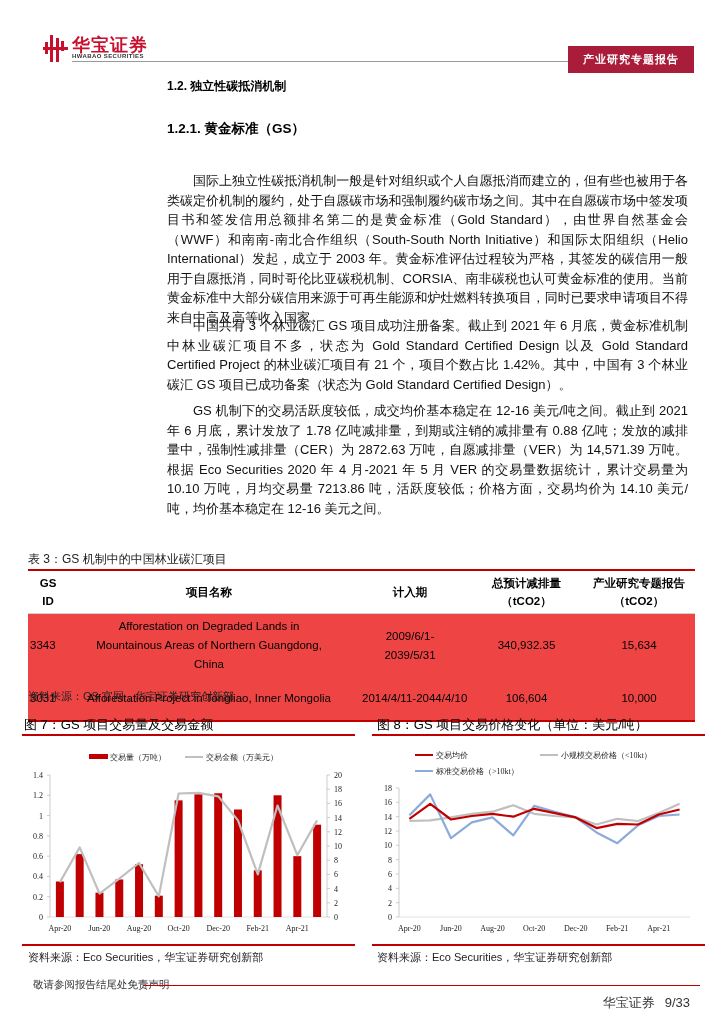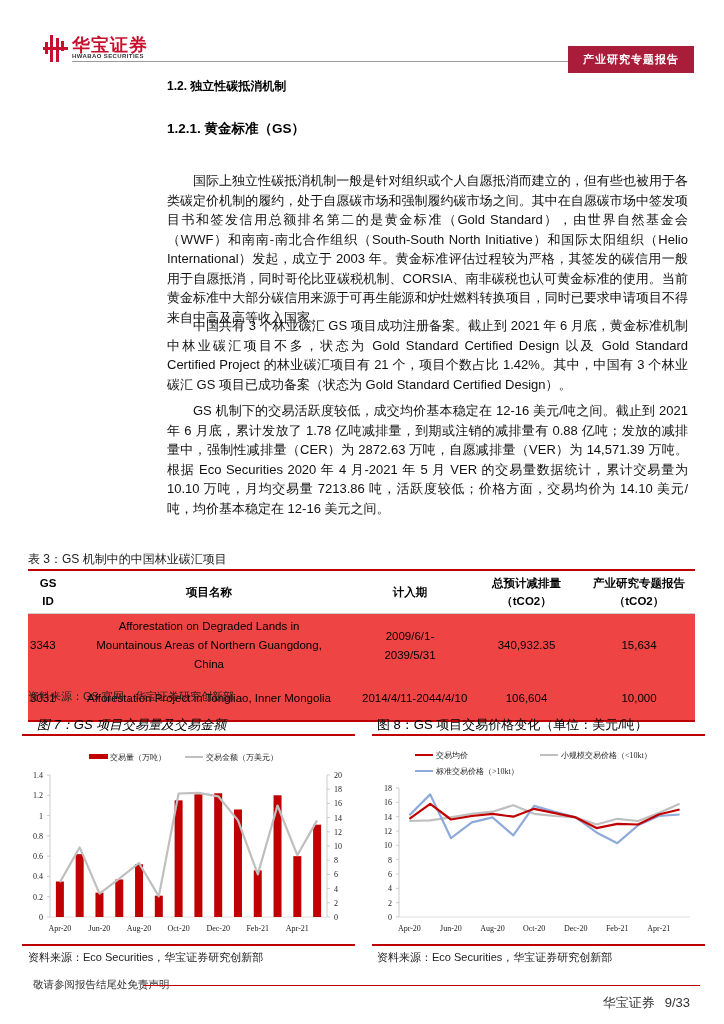--- a/index.html
+++ b/index.html
@@ -114,21 +114,21 @@
       <td class="left">3031</td>
       <td style="white-space:nowrap;">Afforestation Project in Tongliao, Inner Mongolia</td>
       <td style="white-space:nowrap;">2014/4/11-2044/4/10</td>
       <td>106,604</td>
       <td>10,000</td>
     </tr>
   </tbody>
 </table>
 <div class="abs src" style="left:28px;top:689px;">资料来源：GS 官网，华宝证券研究创新部</div>
 
-<div class="abs fig-caption" style="left:37px;font-style:italic;">图 7：GS 项目交易量及交易金额</div>
+<div class="abs fig-caption" style="left:24px;">图 7：GS 项目交易量及交易金额</div>
 <div class="abs fig-caption" style="left:377px;">图 8：GS 项目交易价格变化（单位：美元/吨）</div>
 <div class="abs red-rule" style="left:22px;top:734px;width:333px;"></div>
 <div class="abs red-rule" style="left:372px;top:734px;width:333px;"></div>
 
 <svg class="abs chart-svg" id="chart-7" style="left:22px;" viewBox="0 0 333 200">
     <line x1="28" y1="35" x2="28" y2="177" stroke="#bfbfbf" stroke-width="0.8"></line>
     <line x1="28" y1="177" x2="305" y2="177" stroke="#d9d9d9" stroke-width="0.8"></line>
     <line x1="305" y1="35" x2="305" y2="177" stroke="#bfbfbf" stroke-width="0.8"></line>
     <line x1="25" y1="177" x2="28" y2="177" stroke="#bfbfbf" stroke-width="0.8"></line>
     <text x="21" y="180" text-anchor="end">0</text>

